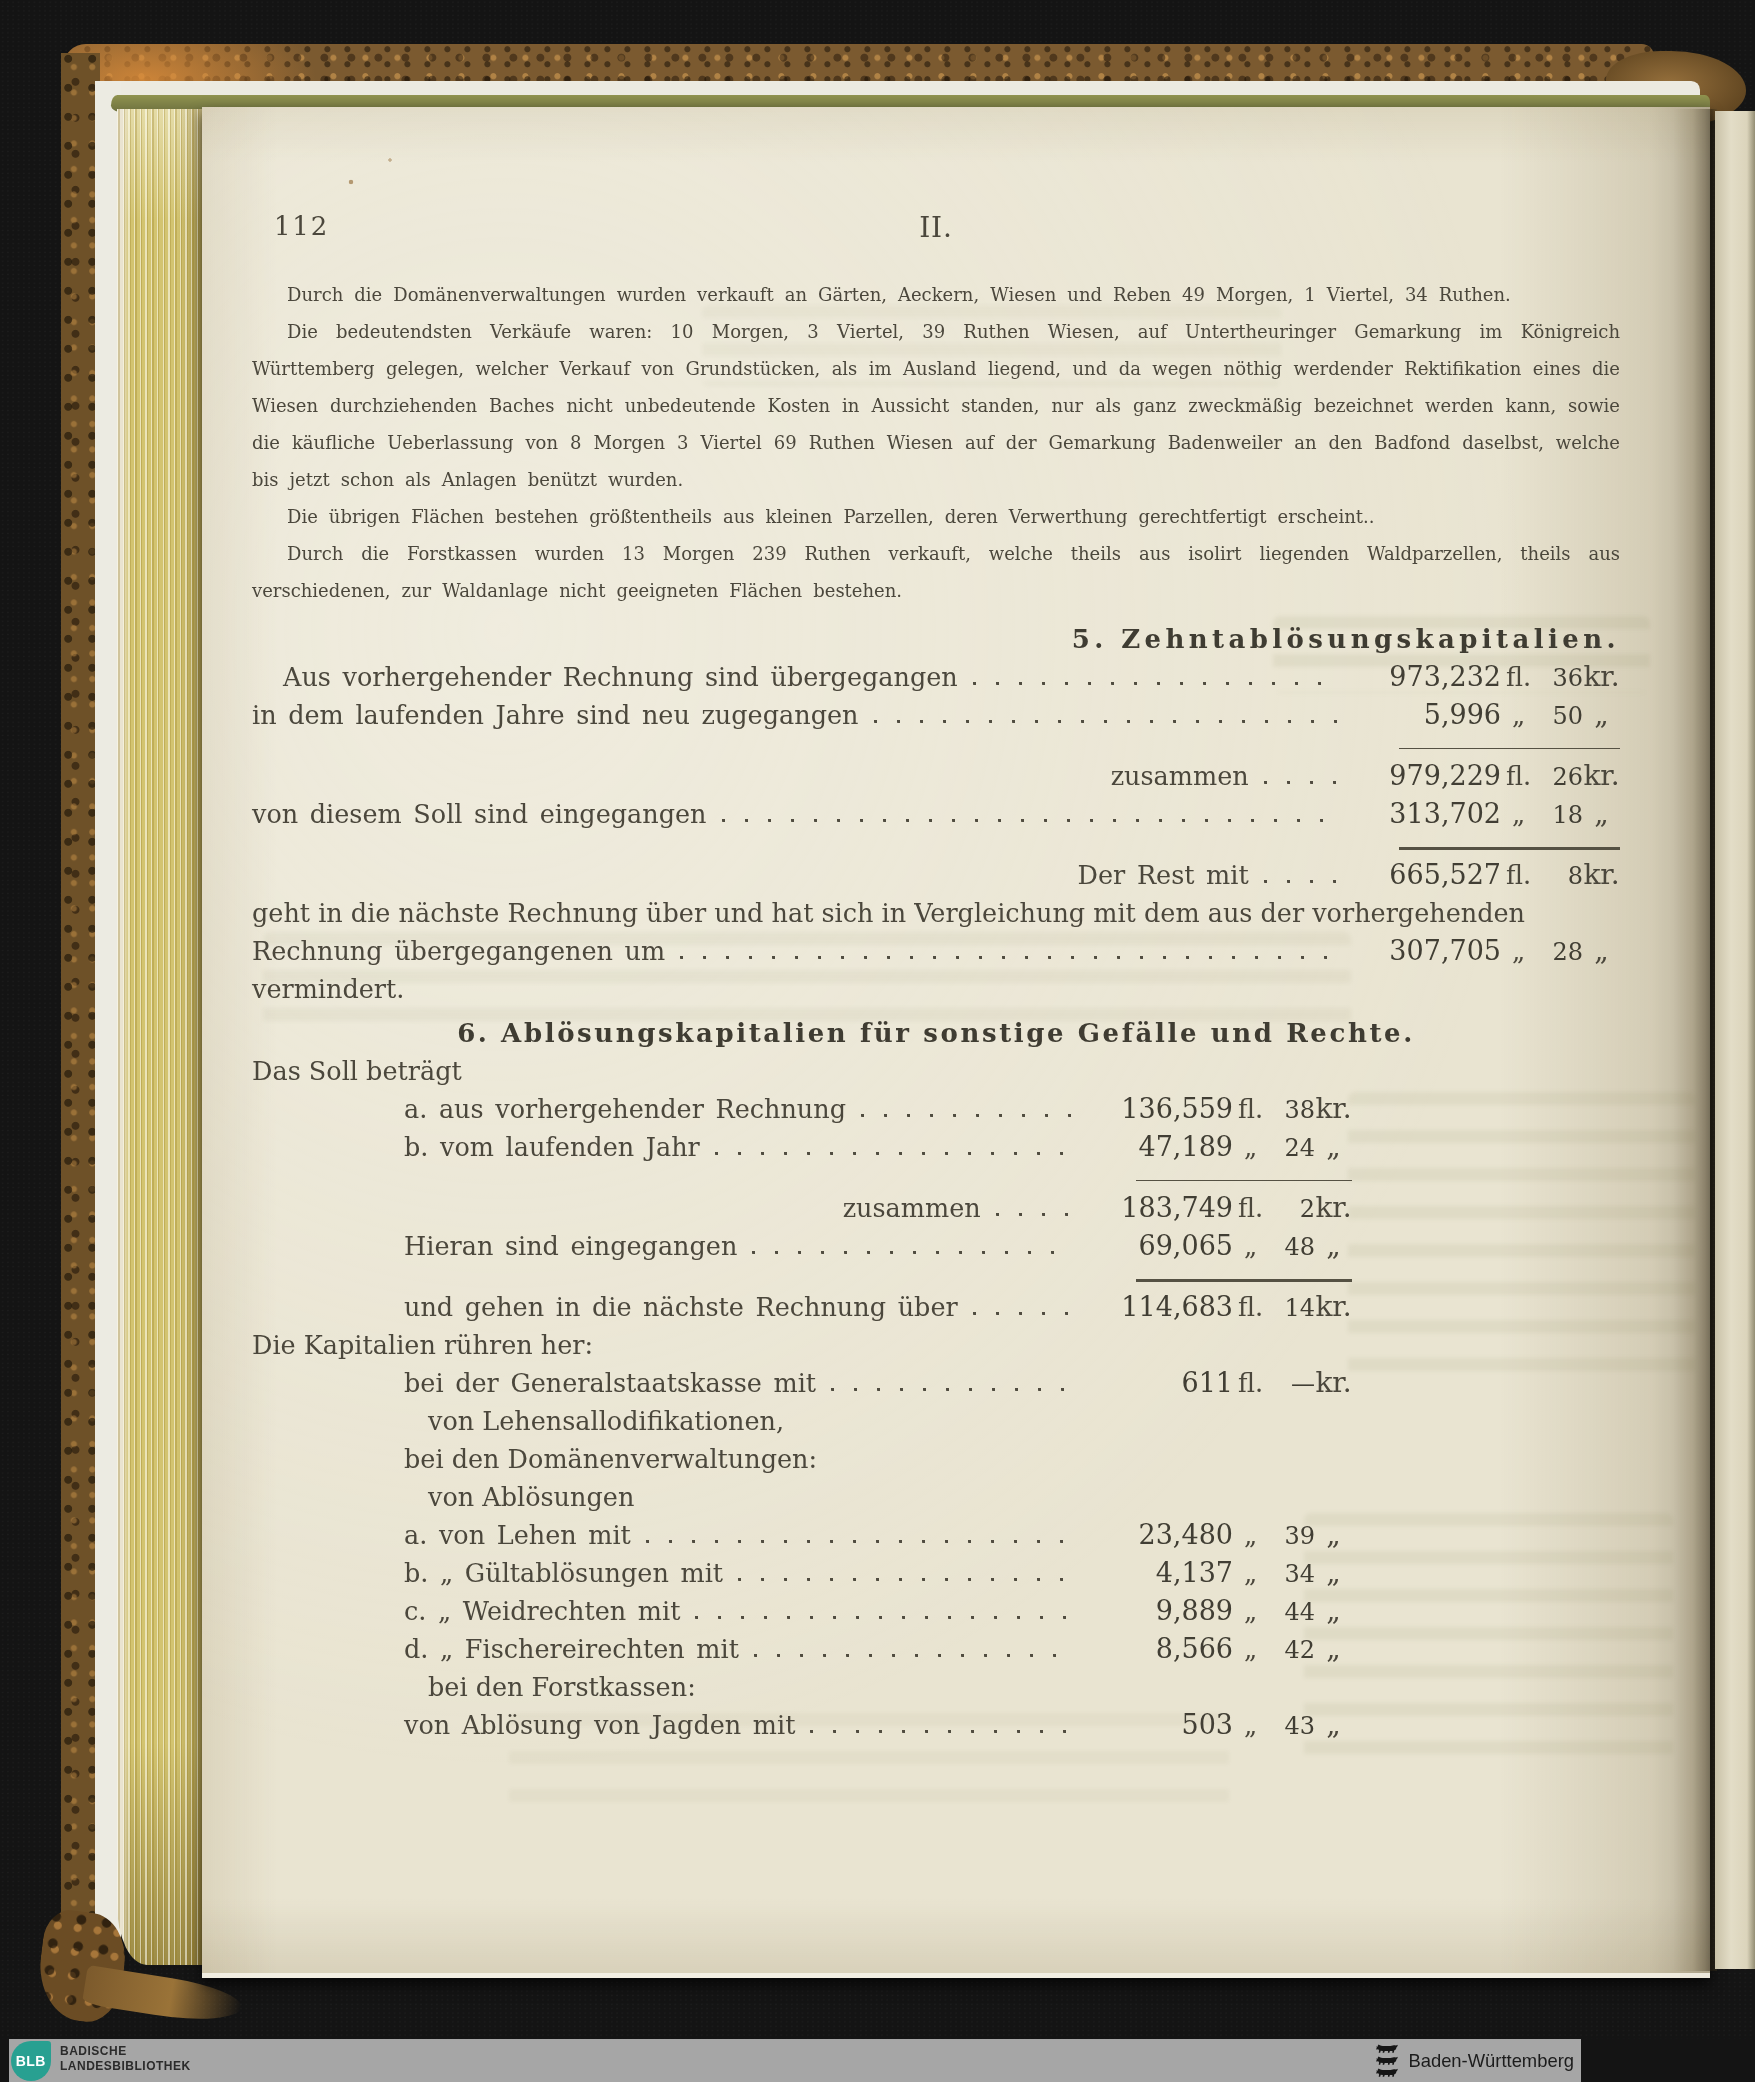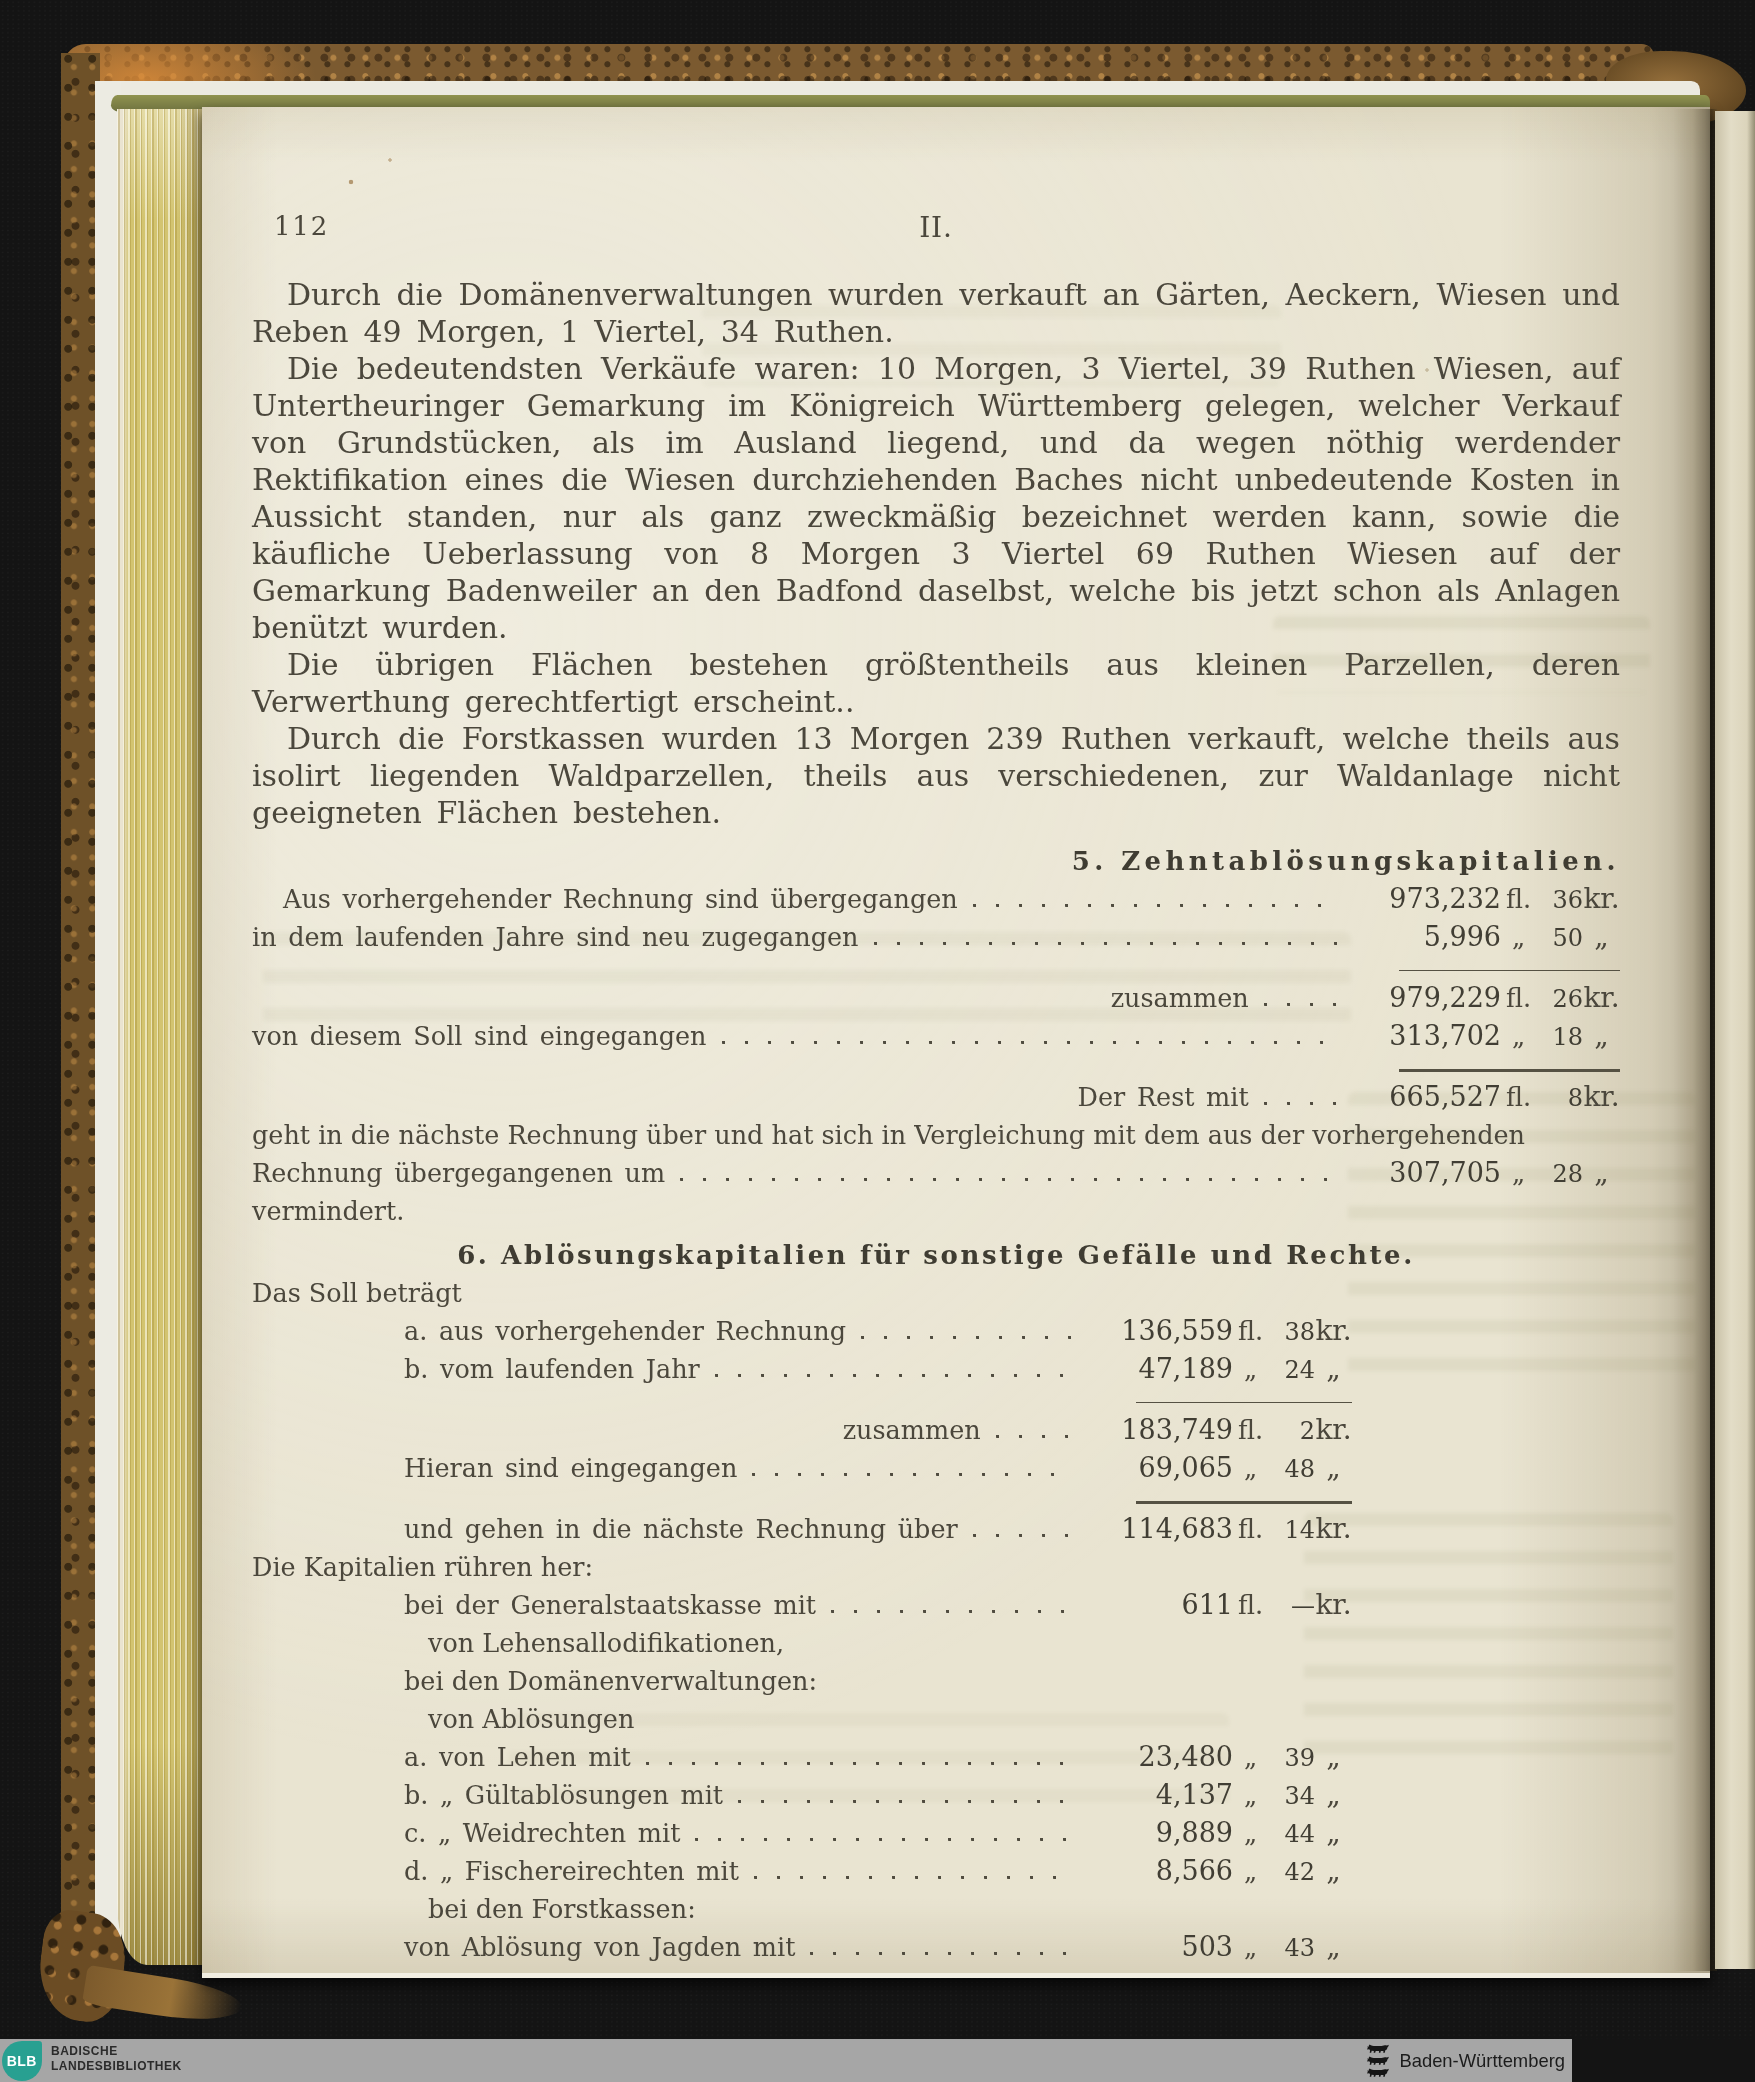--- a/index.html
+++ b/index.html
@@ -101,21 +101,21 @@
   .g5{left:307px;top:1606px;width:720px;height:98px;opacity:.32;}
   .g6{left:500px;top:198px;width:579px;height:81px;opacity:.3;}
 
   
   .content{position:absolute;left:50px;top:0;width:1368px;color:var(--ink);}
   .page-head{margin-top:104px;height:37px;position:relative;font-size:26px;}
   .folio{position:absolute;left:22px;top:0;letter-spacing:1.8px;}
   .part-numeral{position:absolute;left:0;right:0;text-align:center;font-size:28px;letter-spacing:0.9px;}
 
   .body-paragraphs{margin-top:28px;}
-  .body-paragraphs p{font-size:30px;line-height:37px;text-align:justify;text-indent:35px;
+  .body-paragraphs p{font-size:18px;line-height:37px;text-align:justify;text-indent:35px;
     word-spacing:5.3px;}
 
   .section-heading{font-size:26px;line-height:37px;text-align:center;color:#3f3c32;font-weight:600;}
   .h5{margin-top:12.3px;letter-spacing:4.4px;text-align:right;}
   .h6{margin-top:7px;letter-spacing:2.6px;}
 
   .ledger{font-size:25.5px;}
   .ledger.s6 .lrow, .ledger.s6 .lrule-row{padding-right:268px;}
   .lrow{display:flex;align-items:baseline;height:38px;line-height:38px;}
   .ltext{height:38px;line-height:38px;}
@@ -131,21 +131,21 @@
   .lnum{flex:0 0 149px;text-align:right;font-size:27px;color:#413e34;}
   .lunit{flex:0 0 35px;text-align:center;font-size:25.5px;}
   .lmin{flex:0 0 47px;text-align:right;font-size:24px;color:#413e34;}
   .lunit2{flex:0 0 37px;text-align:center;font-size:28px;}
   .lrule-row{display:flex;height:23px;align-items:flex-end;}
   .lrule{display:block;margin-left:auto;width:221px;border-bottom:1.8px solid #555143;margin-bottom:8px;}
   .lrule.thick{border-bottom-width:3.5px;margin-bottom:6.1px;}
   .ledger.s6 .lrule{width:216px;}
 
   
-  .footer{position:absolute;left:0;top:2039px;width:1572px;height:43px;background:var(--footerbar);
+  .footer{position:absolute;left:9px;top:2039px;width:1572px;height:43px;background:var(--footerbar);
     font-family:"Liberation Sans","DejaVu Sans",sans-serif;display:flex;align-items:center;}
   .blb-badge{position:absolute;left:1.8px;top:1.8px;width:40px;height:40px;background:var(--teal);
     border-radius:50% 8% 50% 50%;display:flex;align-items:center;justify-content:center;}
   .blb-badge span{color:#fff;font-weight:bold;font-size:14px;letter-spacing:0.4px;}
   .lib-name{position:absolute;left:51px;top:5.3px;color:var(--footertext);font-weight:bold;
     font-size:12px;line-height:15px;letter-spacing:0.5px;}
   .bw-brand{position:absolute;right:7px;top:0;height:43px;display:flex;align-items:center;gap:9px;}
   .bw-lions{display:flex;flex-direction:column;justify-content:center;gap:0.9px;}
   .bw-lions svg{display:block;}
   .bw-name{color:#1c1c1c;font-size:18.4px;}

